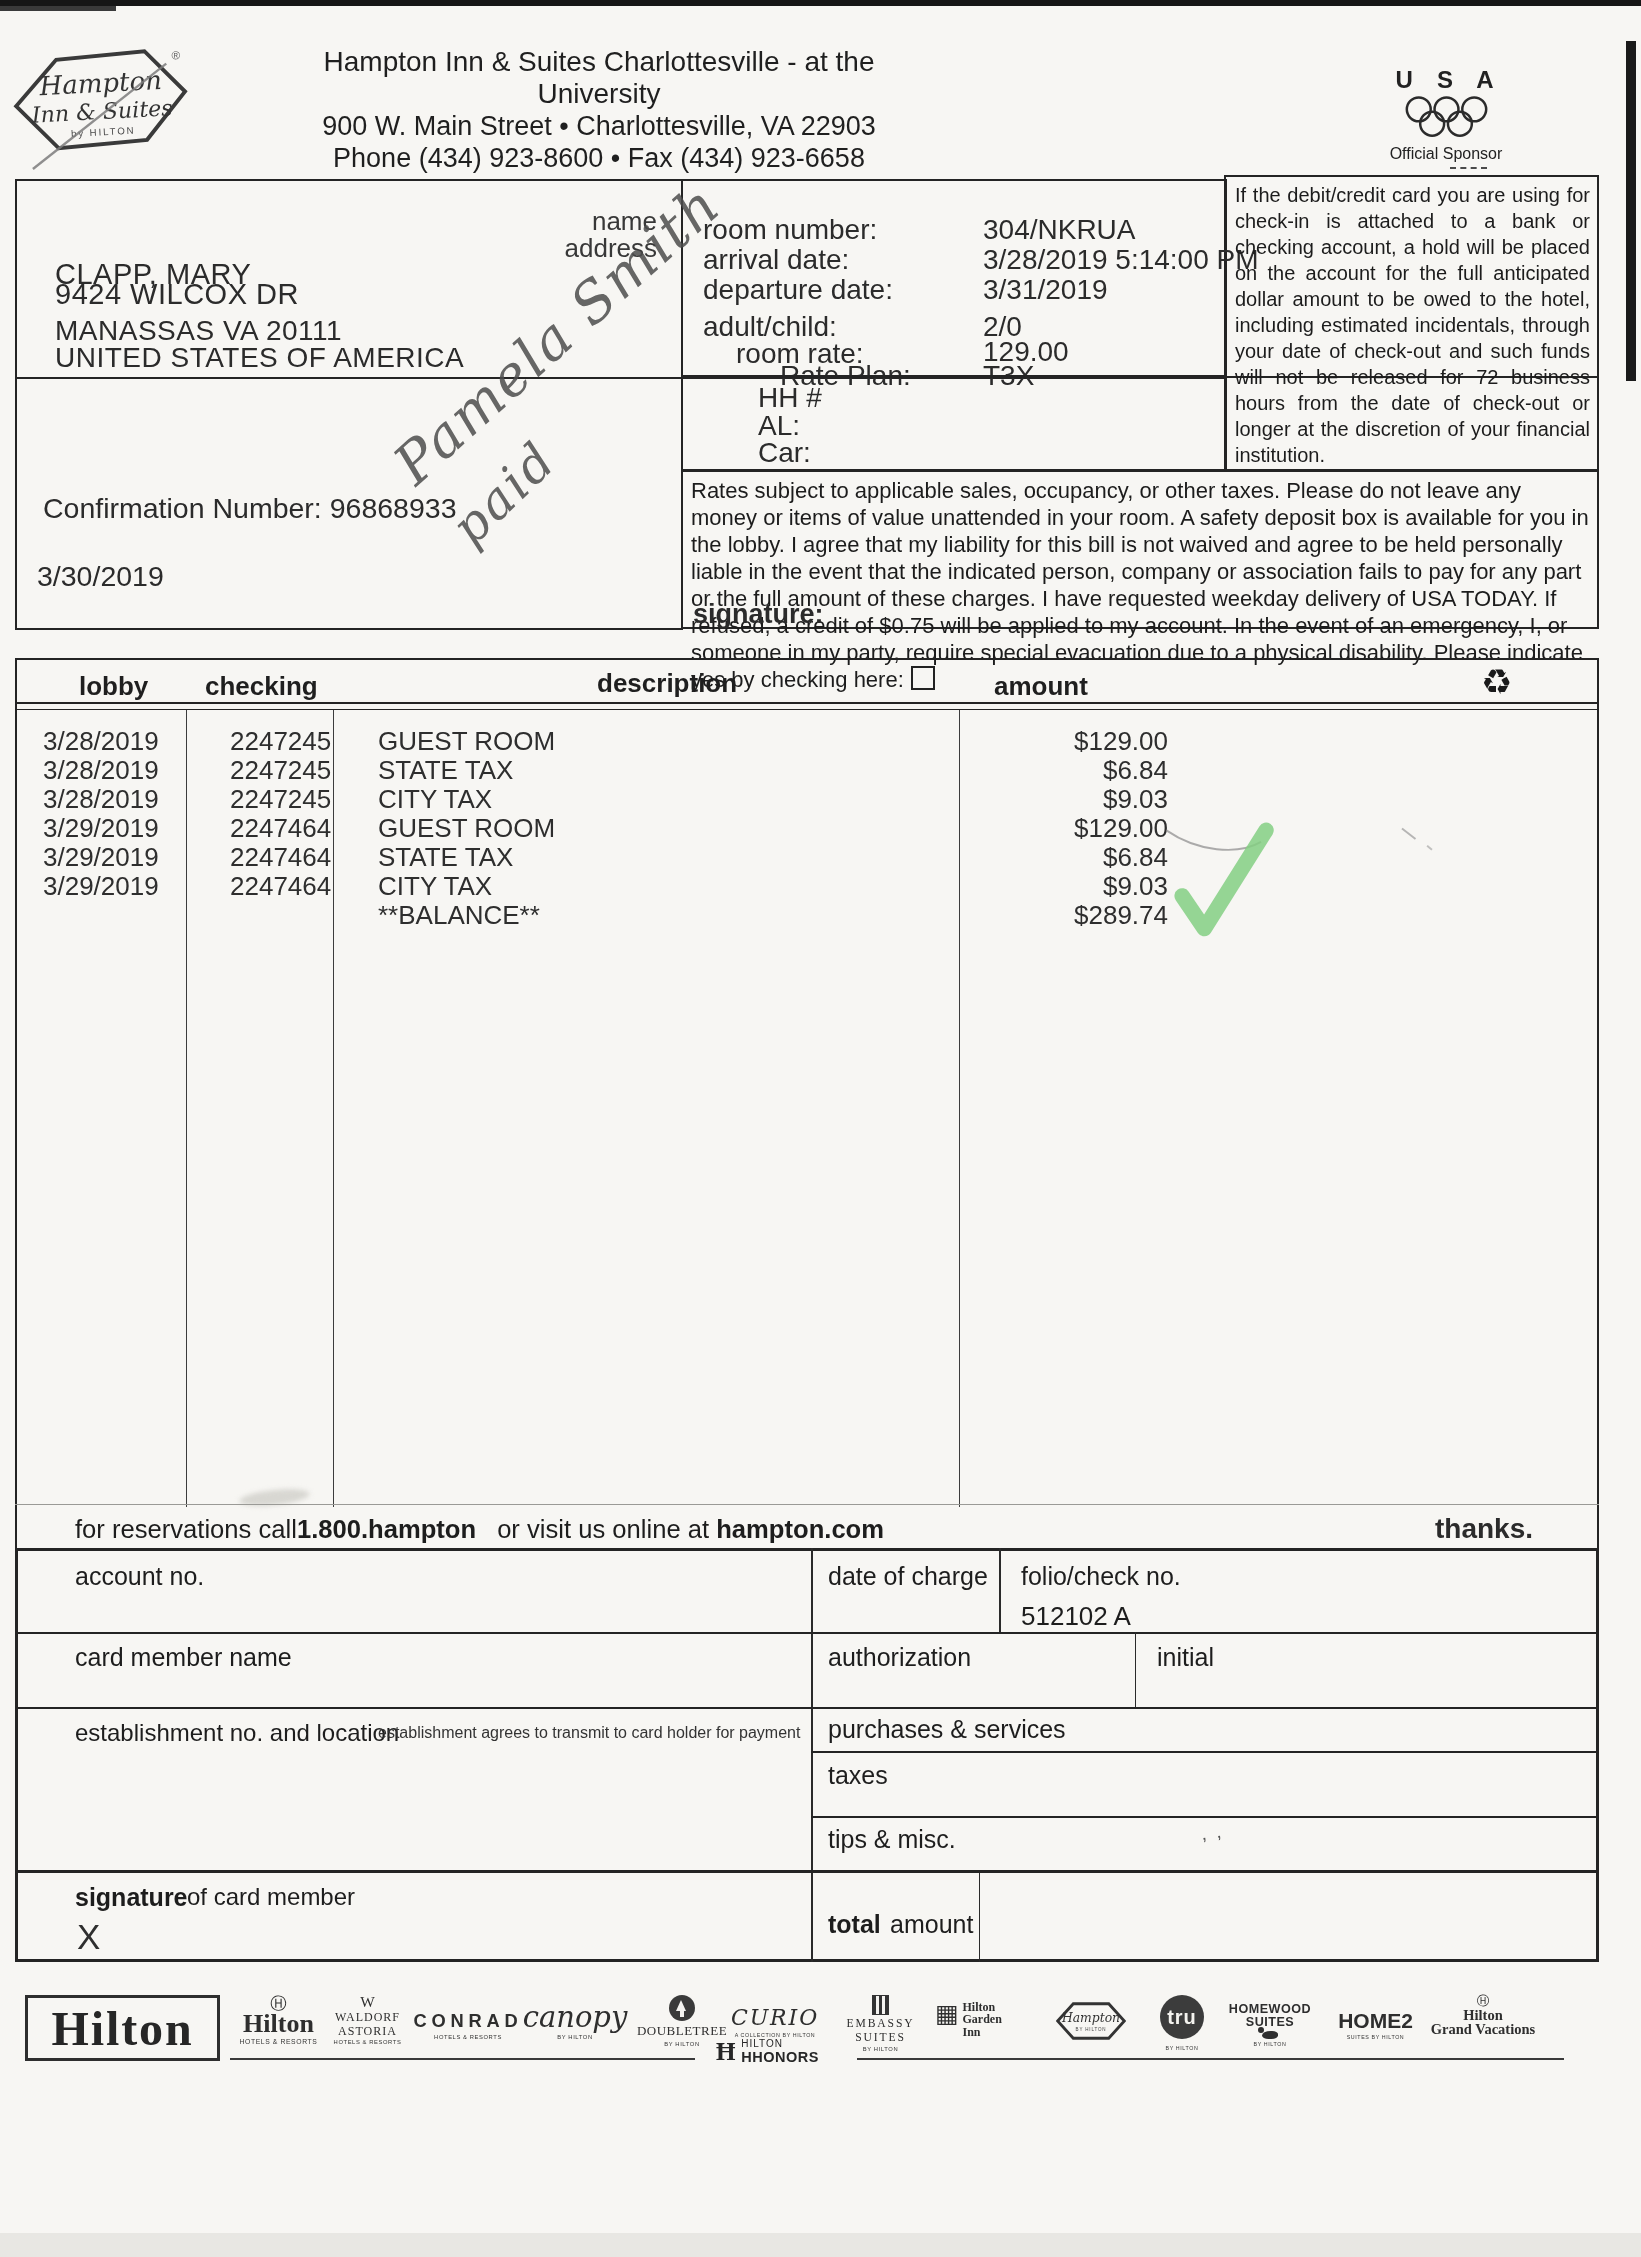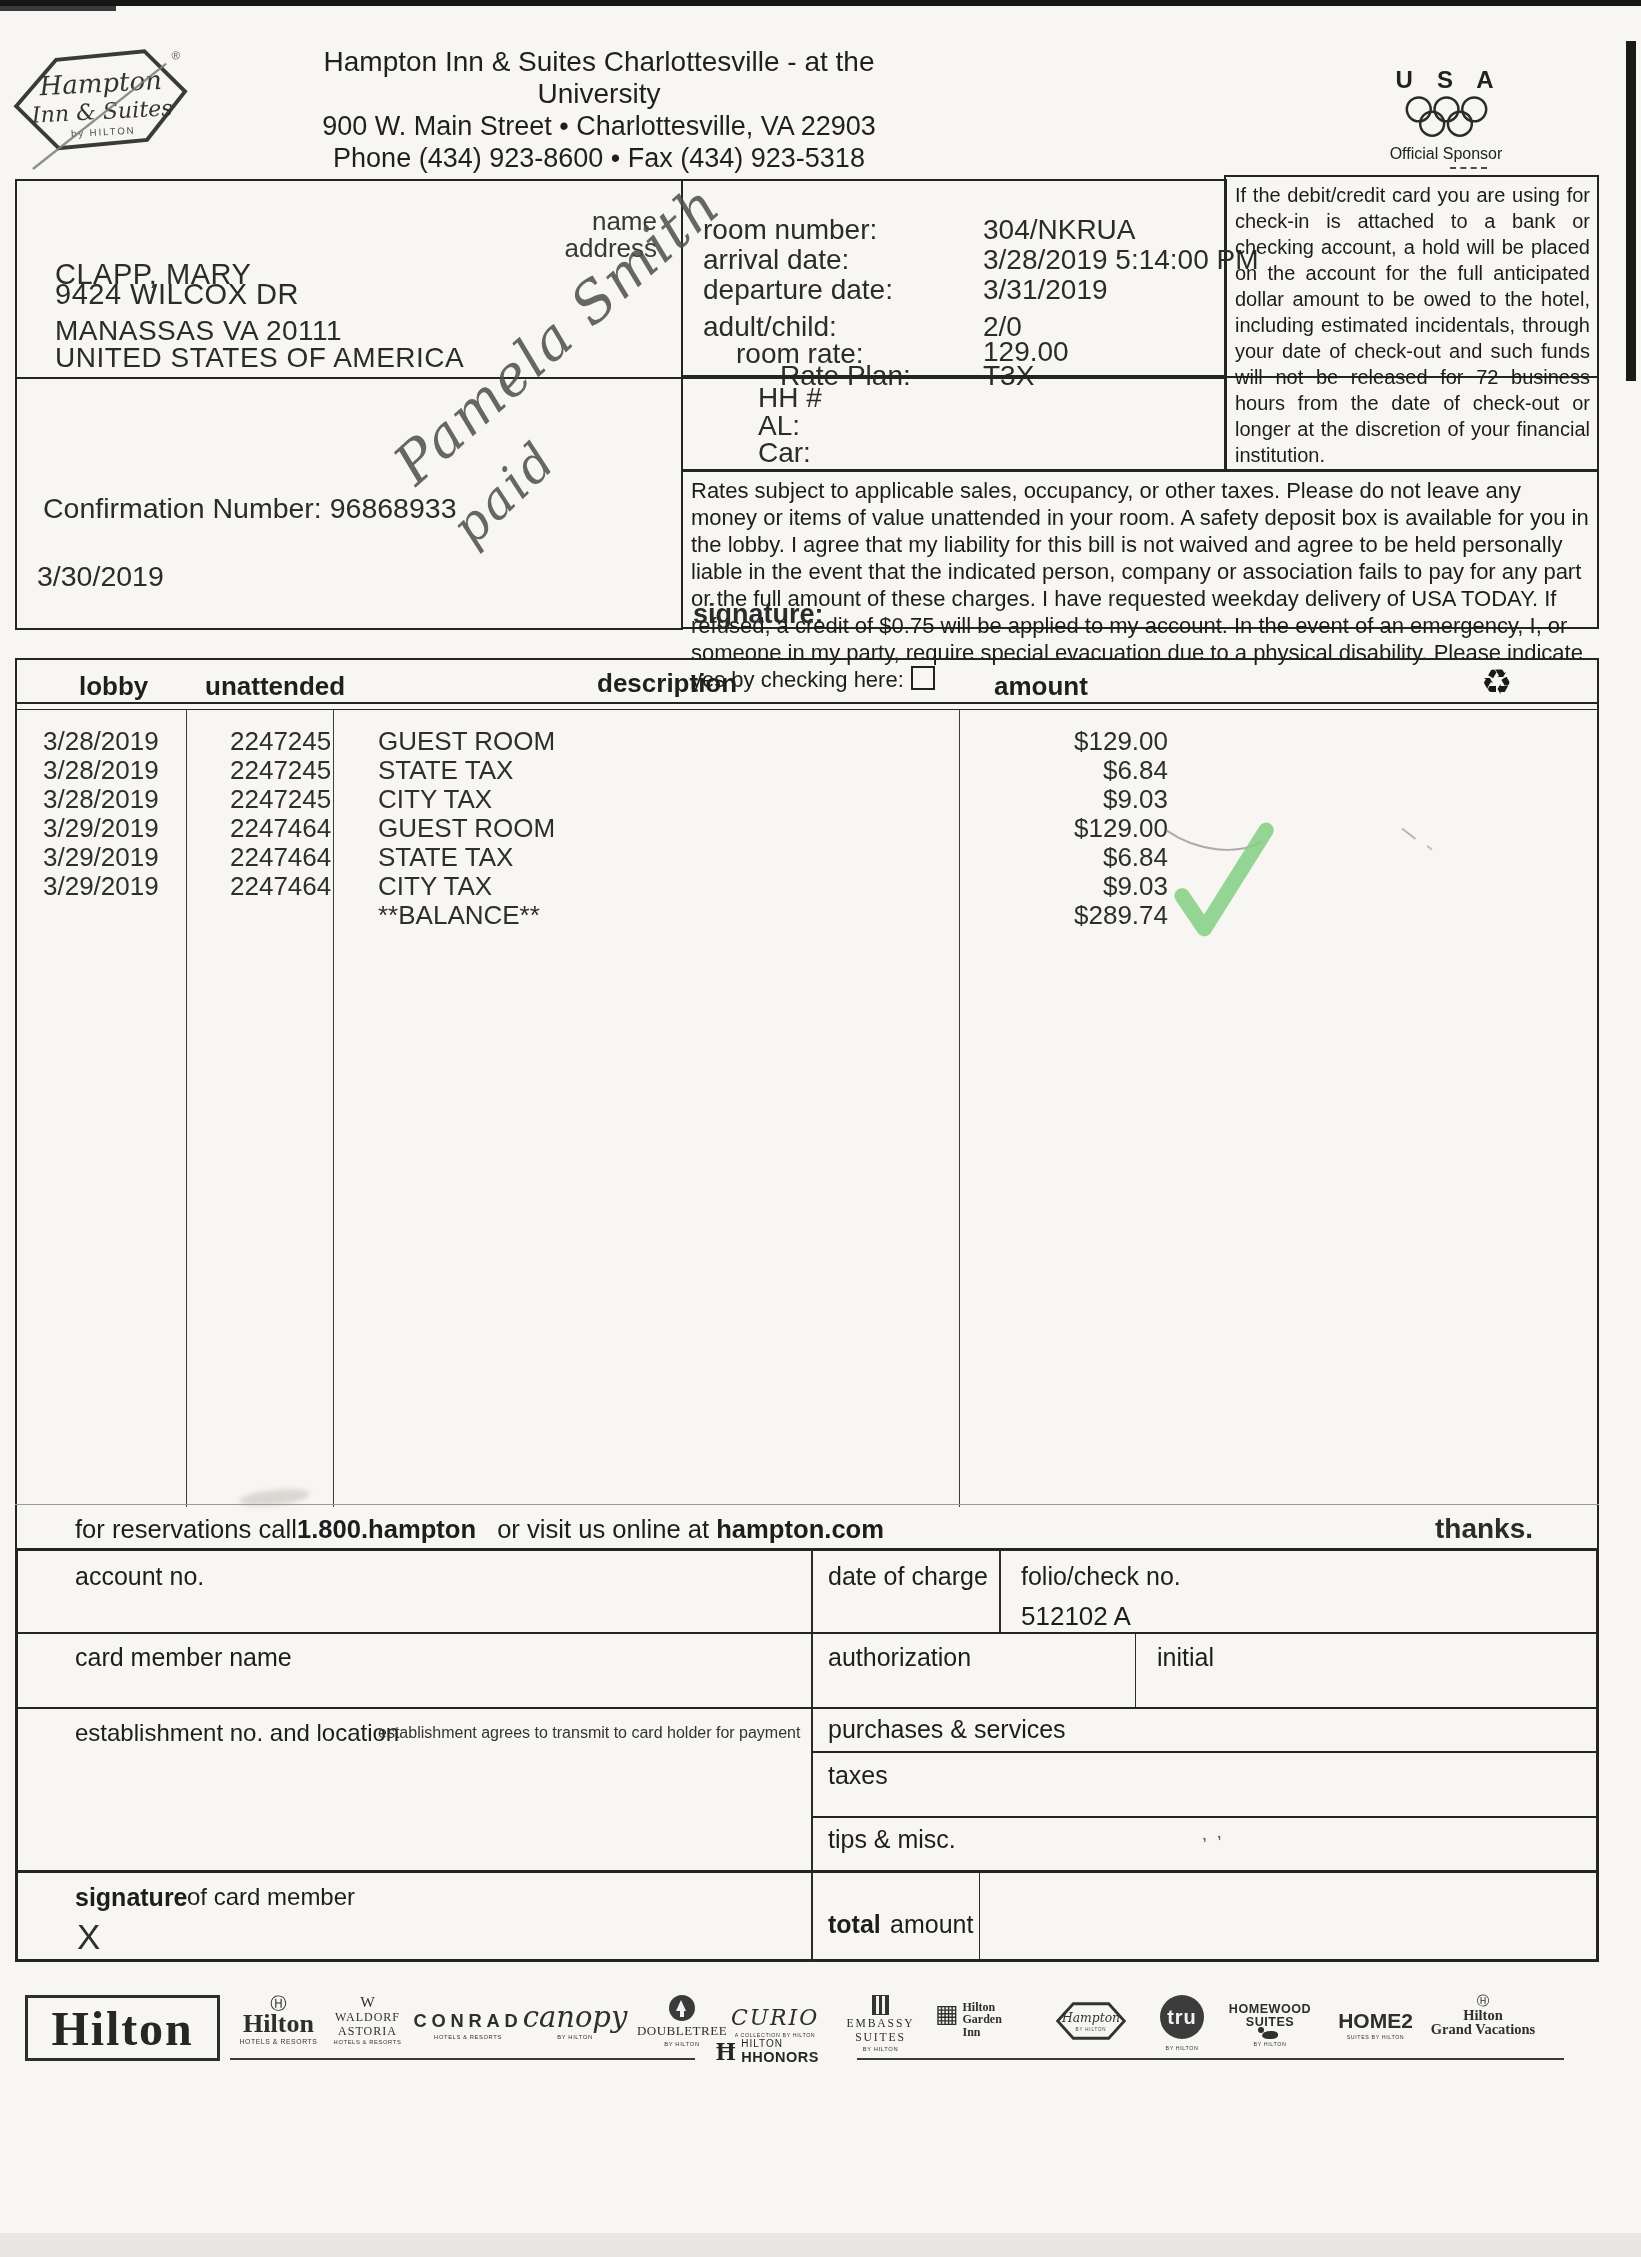--- a/index.html
+++ b/index.html
@@ -64,21 +64,21 @@
     <text x="93" y="52" text-anchor="middle" font-family="DejaVu Serif, serif" font-style="italic" font-size="27" fill="#333">Hampton</text>
     <text x="93" y="80" text-anchor="middle" font-family="DejaVu Serif, serif" font-style="italic" font-size="23" fill="#333">Inn &amp; Suites</text>
     <text x="93" y="97" text-anchor="middle" font-family="Liberation Sans, sans-serif" font-size="10" letter-spacing="2" fill="#4a4a4a">by HILTON</text>
     <text x="168" y="22" font-size="12" fill="#555">®</text>
     <line x1="18" y1="128" x2="162" y2="26" stroke="#7d7d7d" stroke-width="2.5" opacity="0.85"></line>
   </svg>
 
   <div class="hdr-center">
     <div class="hdr-title">Hampton Inn &amp; Suites Charlottesville - at the University</div>
     <div class="hdr-addr">900 W. Main Street • Charlottesville, VA 22903</div>
-    <div class="hdr-addr">Phone (434) 923-8600  •  Fax (434) 923-5318</div>
+    <div class="hdr-addr">Phone (434) 923-8600  •  Fax (434) 923-6658</div>
   </div>
 
   <div class="abs" style="left:1388px;top:66px;width:116px;text-align:center;color:#222;">
     <div class="b" style="font-size:24px;letter-spacing:8.7px;padding-left:5.8px;">U S A</div>
     <svg width="93" height="44" viewBox="0 0 96 46" style="margin-top:1px;">
       <circle cx="19" cy="15" r="12.5" fill="none" stroke="#2b2b2b" stroke-width="2.6"></circle>
       <circle cx="48" cy="15" r="12.5" fill="none" stroke="#2b2b2b" stroke-width="2.6"></circle>
       <circle cx="77" cy="15" r="12.5" fill="none" stroke="#2b2b2b" stroke-width="2.6"></circle>
       <circle cx="33" cy="30" r="12.5" fill="none" stroke="#2b2b2b" stroke-width="2.6"></circle>
       <circle cx="62" cy="30" r="12.5" fill="none" stroke="#2b2b2b" stroke-width="2.6"></circle>
@@ -133,21 +133,21 @@
 
   <div class="abs" style="left:691px;top:477px;width:898px;font-size:22px;line-height:27px;color:#1c1c1c;">
     <span>Rates subject to applicable sales, occupancy, or other taxes. Please do not leave any money or items of value unattended in your room. A safety deposit box is available for you in the lobby. I agree that my liability for this bill is not waived and agree to be held personally liable in the event that the indicated person, company or association fails to pay for any part or the full amount of these charges. I have requested weekday delivery of USA TODAY. If refused, a credit of $0.75 will be applied to my account. In the event of an emergency, I, or someone in my party, require special evacuation due to a physical disability. Please indicate yes by checking here:</span><span class="checkbox"></span>
   </div>
   <div class="lbl b" style="left:693px;top:599px;font-size:27px;">signature:</div>
 
   <div class="box" style="left:14.5px;top:658px;width:1584px;height:892px;border-width:2.9px;"></div>
   <div class="abs" style="left:14.5px;top:702px;width:1584px;height:7.7px;border-top:2.9px solid #242424;border-bottom:1.9px solid #242424;box-sizing:border-box;"></div>
 
   <div class="th" style="left:79px;top:671px;">lobby</div>
-  <div class="th" style="left:205px;top:671px;">unattended</div>
+  <div class="th" style="left:205px;top:671px;">checking</div>
   <div class="th" style="left:597px;top:668px;">description</div>
   <div class="th" style="left:994px;top:671px;">amount</div>
   <div class="lbl" style="left:1481px;top:662px;font-size:35px;color:#1a1a1a;">♻</div>
 
   <div class="vline" style="left:186px;top:710px;height:797px;width:1.4px;background:#3c3c3c;"></div>
   <div class="vline" style="left:333px;top:710px;height:797px;width:1.4px;background:#3c3c3c;"></div>
   <div class="vline" style="left:959px;top:710px;height:797px;width:1.4px;background:#3c3c3c;"></div>
 
   <div>
     <span class="cell" style="left:43px;top:726px;">3/28/2019</span>

